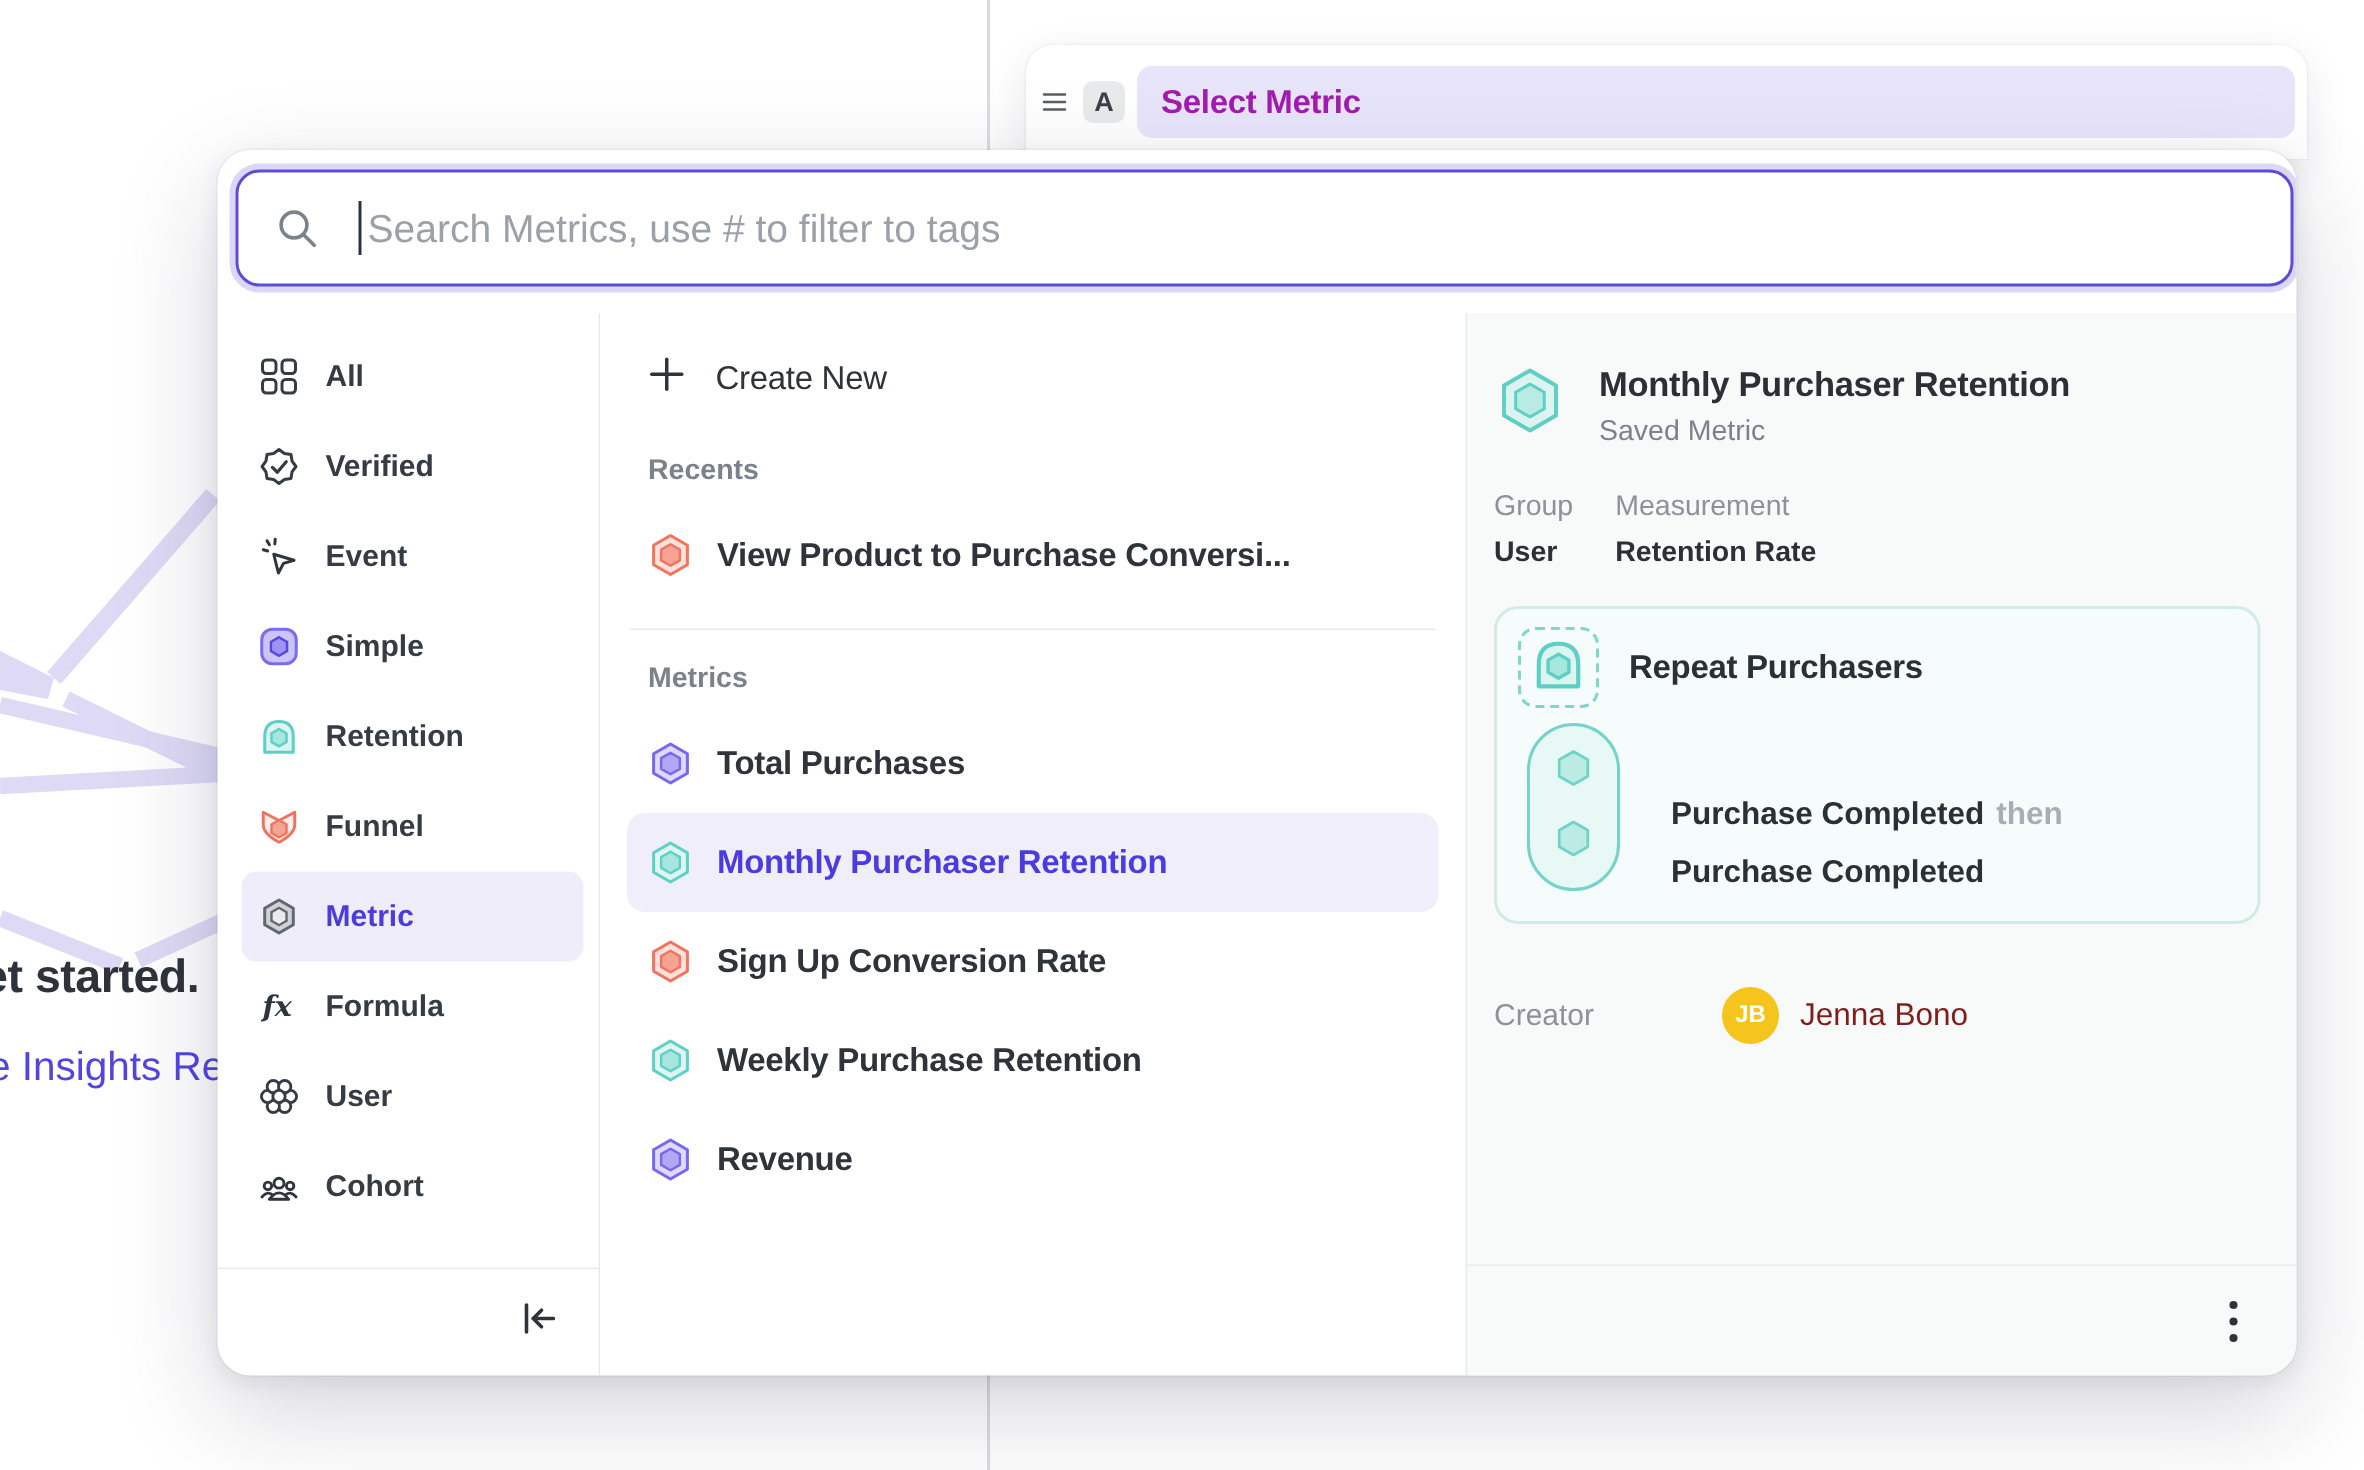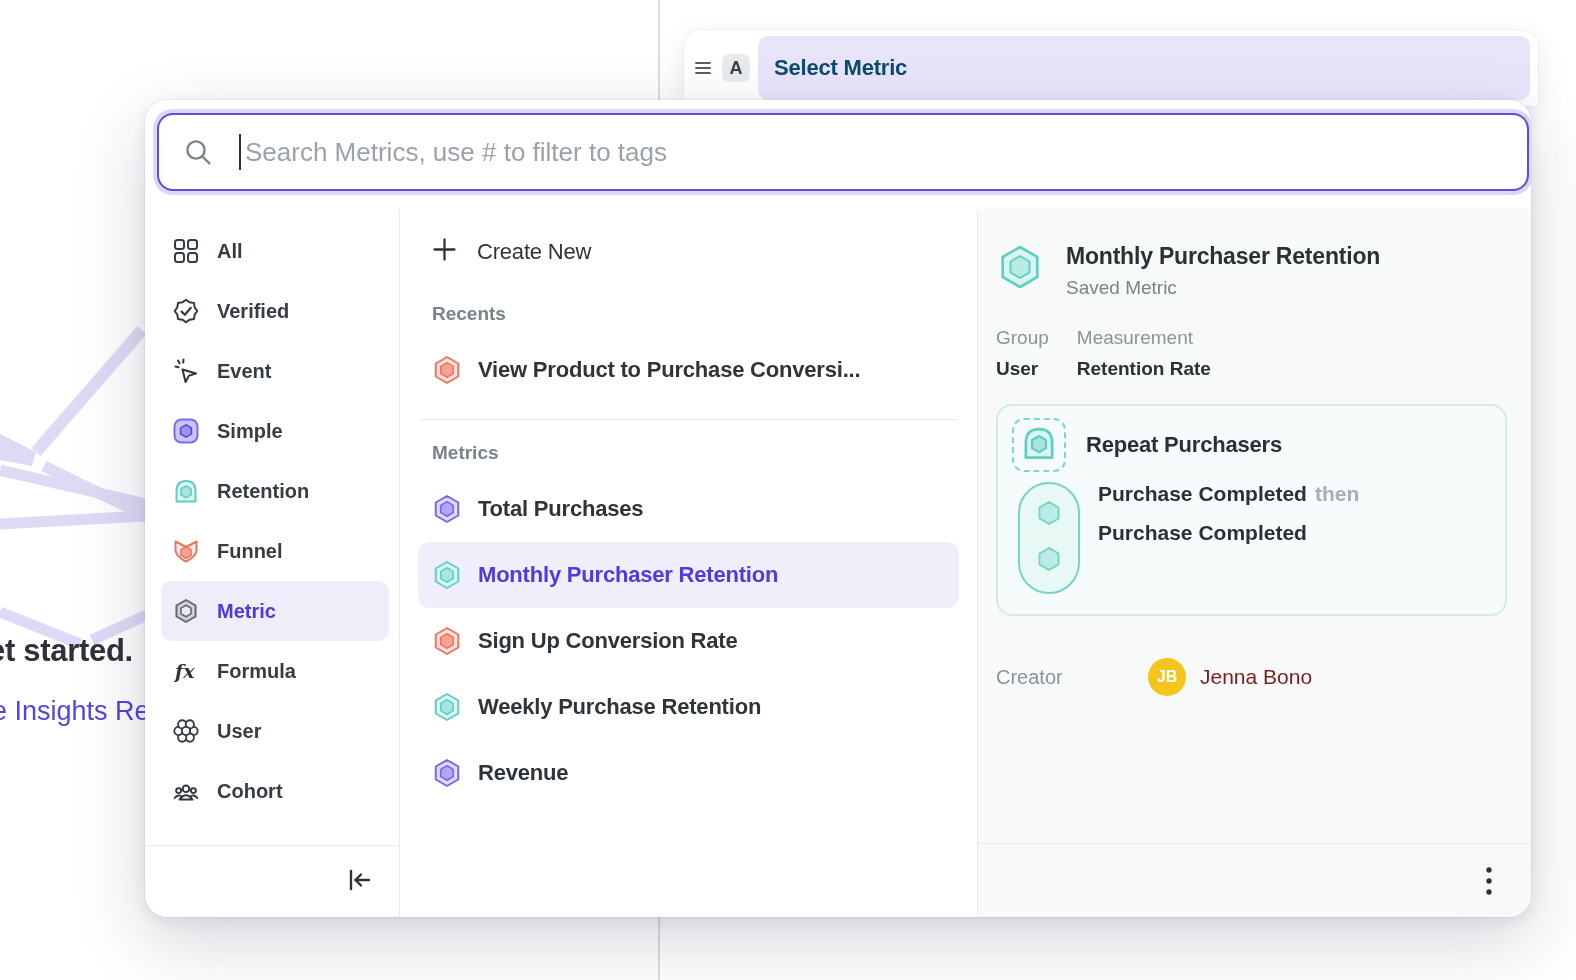--- a/index.html
+++ b/index.html
@@ -13,22 +13,22 @@
   .bg-headline { position:absolute; left:-12px; top:633px; font-size:31px; font-weight:800; color:#2e333b; letter-spacing:-0.3px; white-space:nowrap; }
   .bg-link { position:absolute; left:-8px; top:696px; font-size:27px; font-weight:500; color:#5246e0; white-space:nowrap; }
 
   
   .metric-bar { position:absolute; left:684px; top:30px; width:854px; height:76px; background:#fff;
     border-radius:18px 18px 0 0; box-shadow:0 8px 28px rgba(30,30,70,.10), 0 0 0 1px rgba(40,40,80,.04);
     display:flex; align-items:center; padding:0 8px 0 8px; z-index:1; }
   .mb-menu { display:grid; place-items:center; width:22px; margin-right:8px; }
   .mb-badge { width:28px; height:28px; background:#e9eaec; border-radius:7px; display:grid; place-items:center;
     font-size:18px; font-weight:700; color:#3a4047; margin-right:8px; }
-  .mb-pill { flex:1; height:64px; background:#e8e5fb; border-radius:10px; display:flex; align-items:center;
-    padding:0 16px; color:#0c4a6e; font-size:22px; font-weight:700; letter-spacing:-0.2px; }
+  .mb-pill { flex:1; height:48px; background:#e8e5fb; border-radius:10px; display:flex; align-items:center;
+    padding:0 16px; color:#a21caf; font-size:22px; font-weight:700; letter-spacing:-0.2px; }
 
   
   .modal { position:absolute; left:145px; top:100px; width:1386px; height:817px; background:#fff; border-radius:22px;
     box-shadow:0 0 0 1px rgba(50,50,90,.05), 0 24px 70px rgba(25,25,60,.18), 0 4px 14px rgba(25,25,60,.08);
     overflow:hidden; z-index:2; }
 
   .search { position:absolute; left:12px; right:2px; top:13px; height:78px; background:#fff;
     border:2px solid #5b4ed6; border-radius:16px; box-shadow:0 0 0 4px #dcd7f8;
     display:flex; align-items:center; padding:0 24px; }
   .search .icon { margin-right:26px; display:grid; place-items:center; }
@@ -63,21 +63,21 @@
   .d-head { display:flex; gap:22px; align-items:flex-start; }
   .d-title { font-size:23px; font-weight:700; color:#2b3036; letter-spacing:-0.2px; }
   .d-sub { margin-top:7px; font-size:19px; color:#7b828b; }
   .d-meta { display:flex; gap:28px; margin-top:28px; }
   .meta-label { font-size:19px; color:#8b929a; }
   .meta-value { margin-top:9px; font-size:19px; font-weight:700; color:#2b3036; }
   .d-card { margin-top:24px; border:2px solid #d2ebe6; border-radius:16px; background:#f6fcfb; padding:12px 16px 20px 14px; }
   .d-card-head { display:flex; align-items:center; gap:20px; }
   .dash { width:54px; height:54px; border:2px dashed #7fd7cc; border-radius:12px; display:grid; place-items:center; }
   .d-card-title { font-size:22px; font-weight:700; color:#2b3036; letter-spacing:-0.2px; }
-  .d-card-body { display:flex; gap:18px; margin:10px 0 0 6px; align-items:flex-start; }
+  .d-card-body { display:flex; gap:34px; margin:10px 0 0 6px; align-items:flex-end; }
   .capsule { width:62px; height:112px; border:2px solid #74d4c9; border-radius:34px; background:#e7f8f5;
     display:flex; flex-direction:column; align-items:center; justify-content:center; gap:12px; }
   .steps { display:flex; flex-direction:column; gap:15px; }
   .step { font-size:21px; font-weight:700; color:#2b3036; }
   .step .suffix { color:#a8aeb6; font-weight:600; margin-left:8px; }
   .d-creator { display:flex; align-items:center; margin-top:42px; }
   .c-label { font-size:20px; color:#8b929a; width:152px; }
   .avatar { width:38px; height:38px; border-radius:50%; color:#fff; font-weight:700; font-size:16px;
     display:grid; place-items:center; background:#f5c41d; }
   .c-name { margin-left:14px; font-size:21px; font-weight:400; color:#7f1d1d; }

